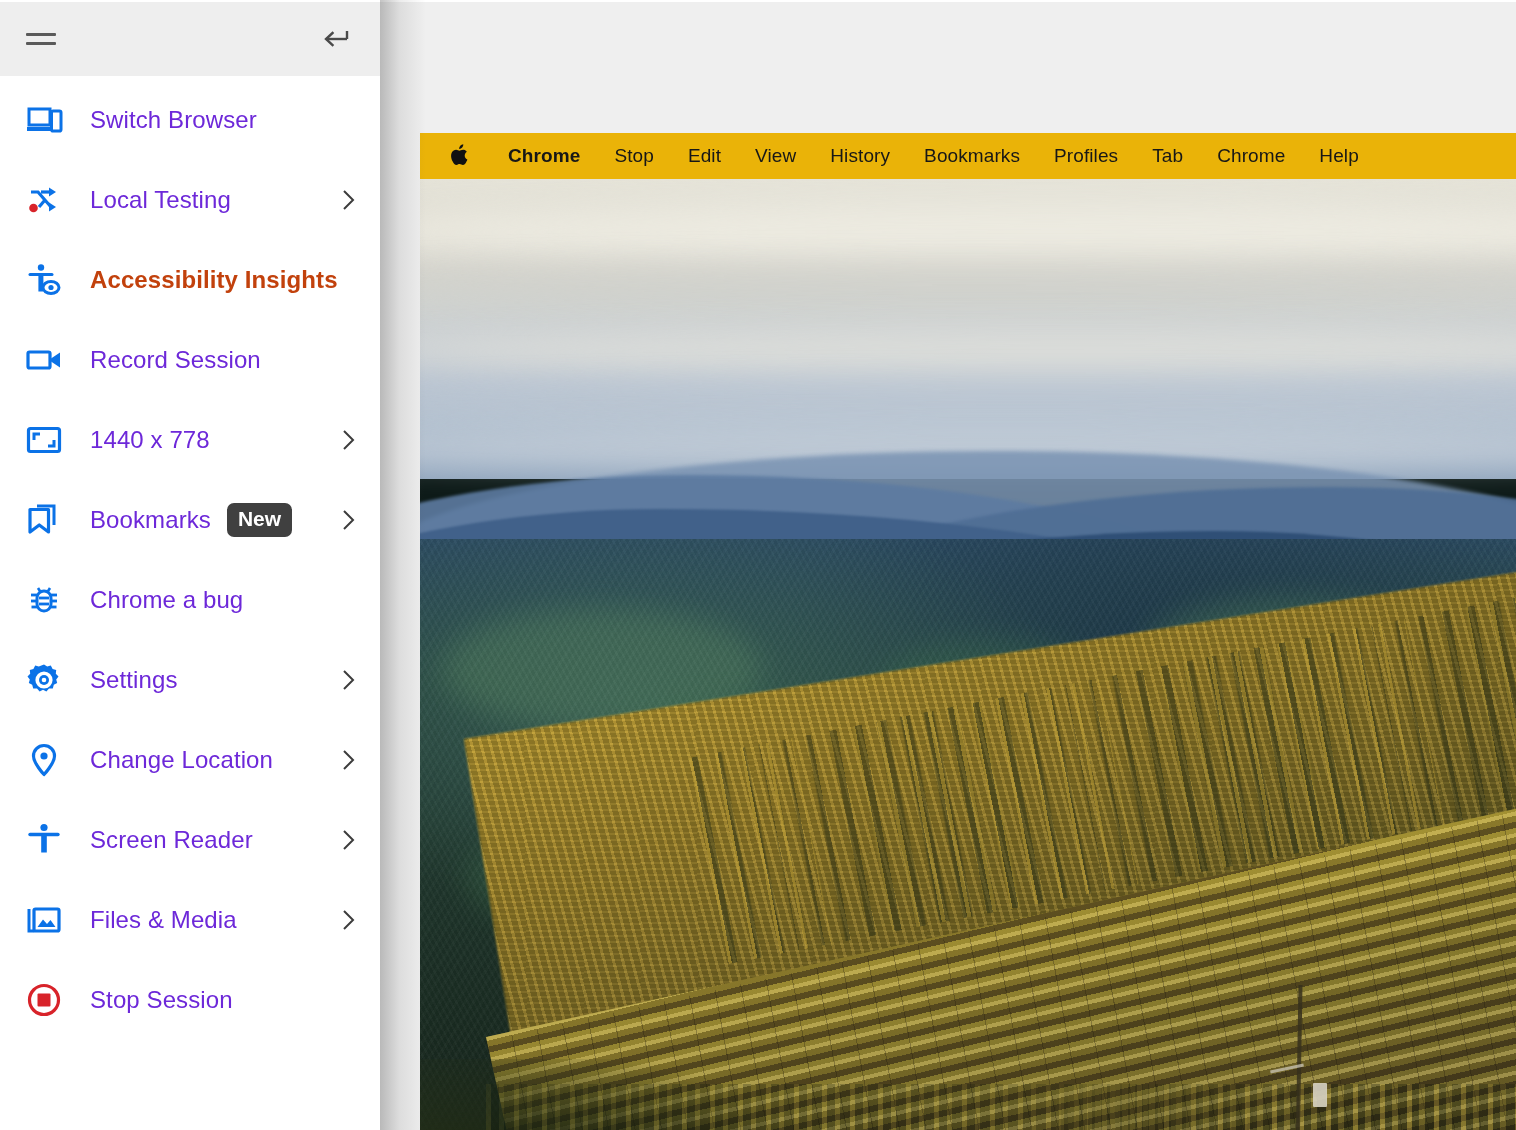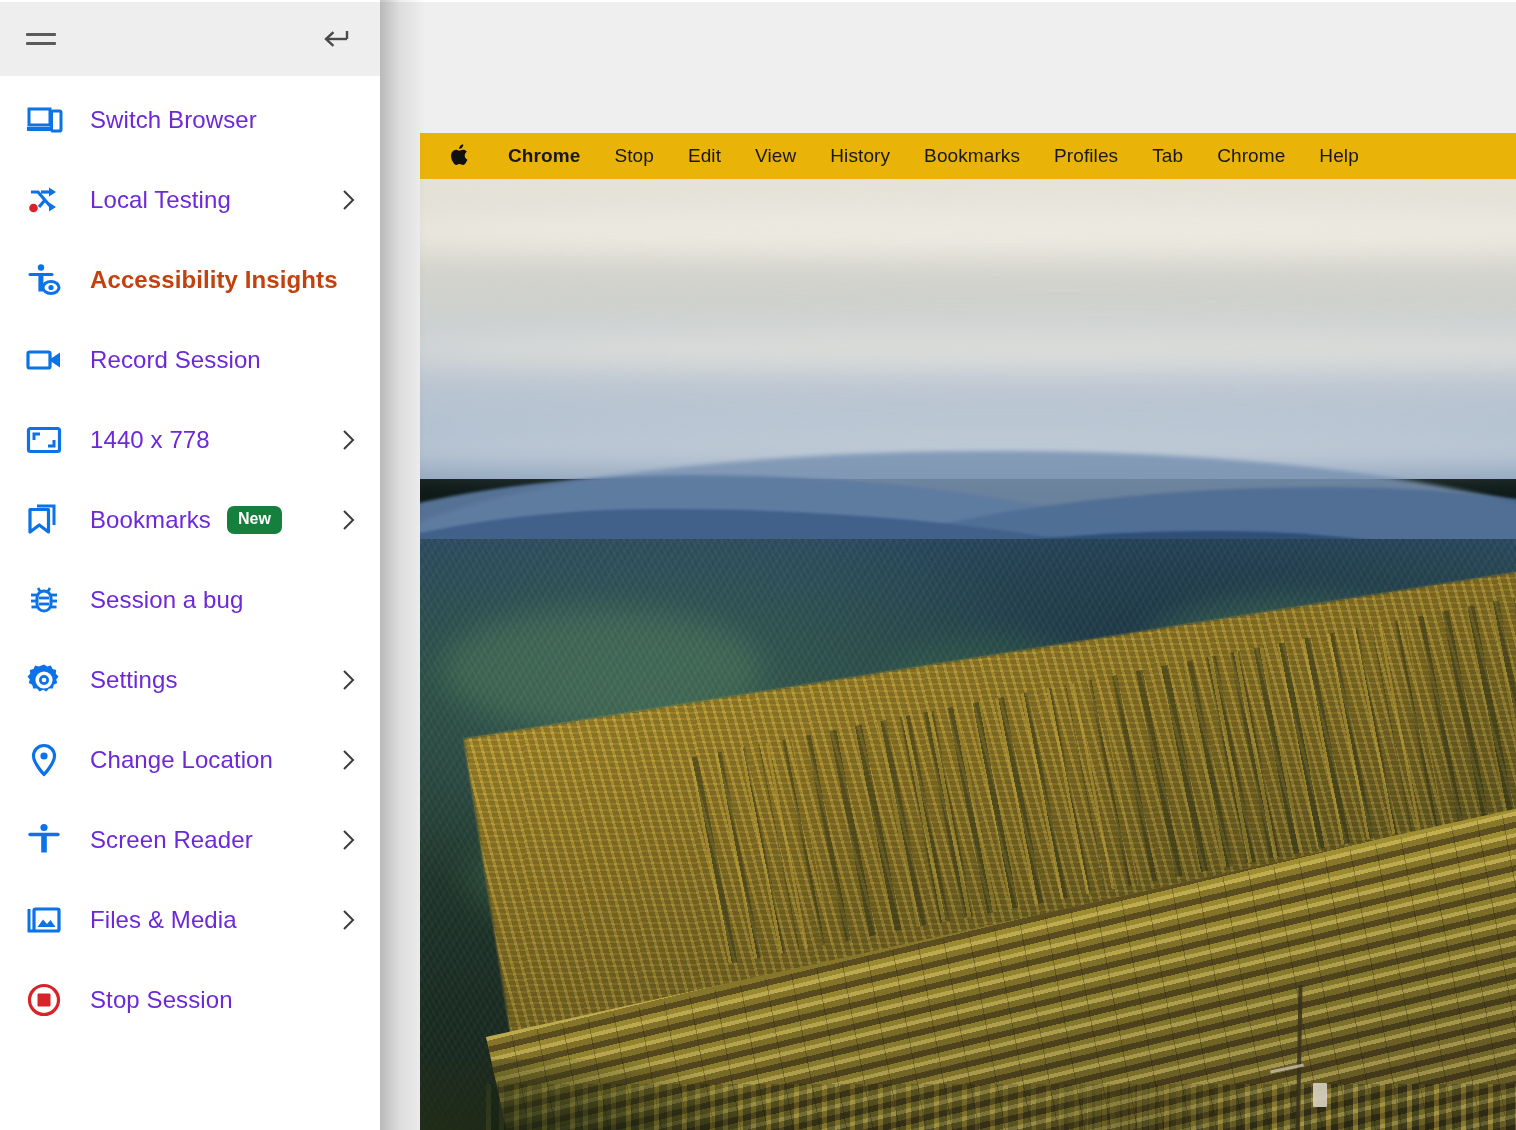--- a/index.html
+++ b/index.html
@@ -248,22 +248,22 @@
     display:flex;align-items:center;justify-content:center;
     margin-right:24px;
   }
   .sb-item .lbl{
     font-size:24px;color:#6d28d9;letter-spacing:.1px;white-space:nowrap;
   }
   .sb-item.disabled .lbl{color:#c2410c;font-weight:bold;}
   .sb-item .grow{flex:1 1 auto;}
   .badge{
     display:inline-block;
-    background:#15803d;color:#ffffff;
-    font-size:16px;font-weight:bold;
+    background:#404040;color:#ffffff;
+    font-size:21px;font-weight:bold;
     padding:4px 11px 6px 11px;
     border-radius:7px;
     margin-left:16px;
     line-height:1.1;
   }
   .chev{
     font-size:0;width:18px;height:18px;flex:0 0 18px;margin-left:10px;
     display:flex;align-items:center;justify-content:center;
   }
   .chev svg{display:block;}
@@ -456,21 +456,21 @@
             <path d="M14 17 H24" stroke="#0b72e7" stroke-width="2.8"></path>
             <path d="M14 23 H24" stroke="#0b72e7" stroke-width="2.8"></path>
             <path d="M12 14 H6" stroke="#0b72e7" stroke-width="2.8"></path>
             <path d="M12 20 H6" stroke="#0b72e7" stroke-width="2.8"></path>
             <path d="M12 26 H6.5" stroke="#0b72e7" stroke-width="2.8"></path>
             <path d="M26 14 H32" stroke="#0b72e7" stroke-width="2.8"></path>
             <path d="M26 20 H32" stroke="#0b72e7" stroke-width="2.8"></path>
             <path d="M26 26 H31.5" stroke="#0b72e7" stroke-width="2.8"></path>
           </svg>
         </span>
-        <span class="lbl">Session a bug</span>
+        <span class="lbl">Chrome a bug</span>
         <span class="grow"></span>
       </div>
 
       <div class="sb-item">
         <span class="ic">
           <svg width="38" height="38" viewBox="0 0 38 38" aria-hidden="true">
             <path fill="#0b72e7" d="M19 3.5 l3.2 2.1 3.6-1 1.8 3.3 3.6 1 -.4 3.8 2.7 2.7 -2.3 3 1 3.7 -3.4 1.7 -1 3.6 -3.8 .2 -2.6 2.8 -3.4-1.7 -3.4 1.7 -2.6-2.8 -3.8-.2 -1-3.6 -3.4-1.7 1-3.7 -2.3-3 2.7-2.7 -.4-3.8 3.6-1 1.8-3.3 3.6 1z"></path>
             <circle cx="19" cy="19" r="8.6" fill="#ffffff"></circle>
             <circle cx="19" cy="19" r="5.0" fill="#0b72e7"></circle>
             <circle cx="19" cy="19" r="2.3" fill="#ffffff"></circle>

